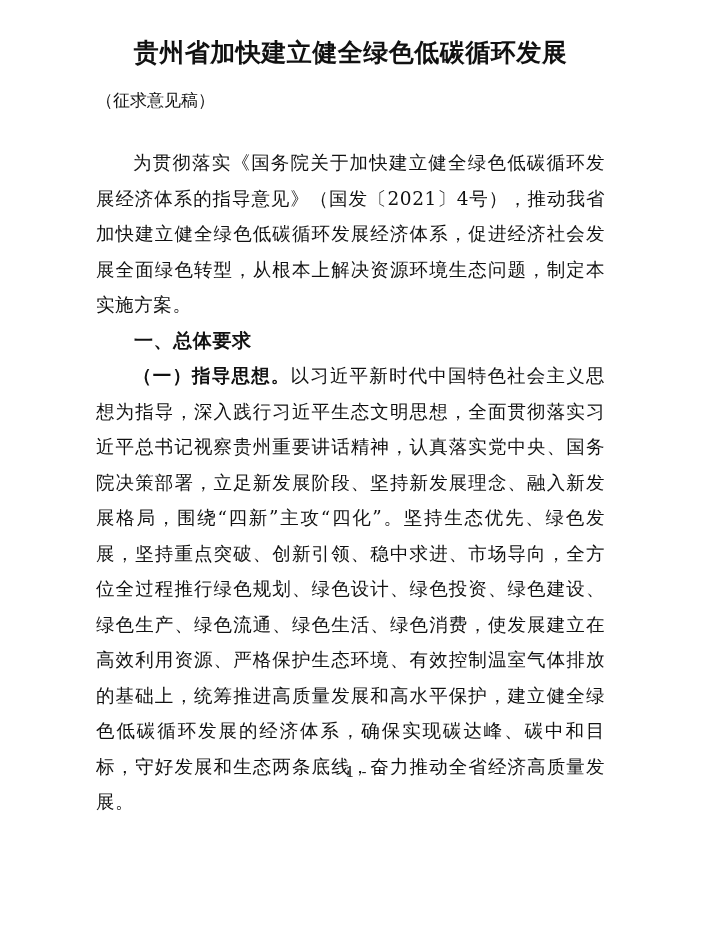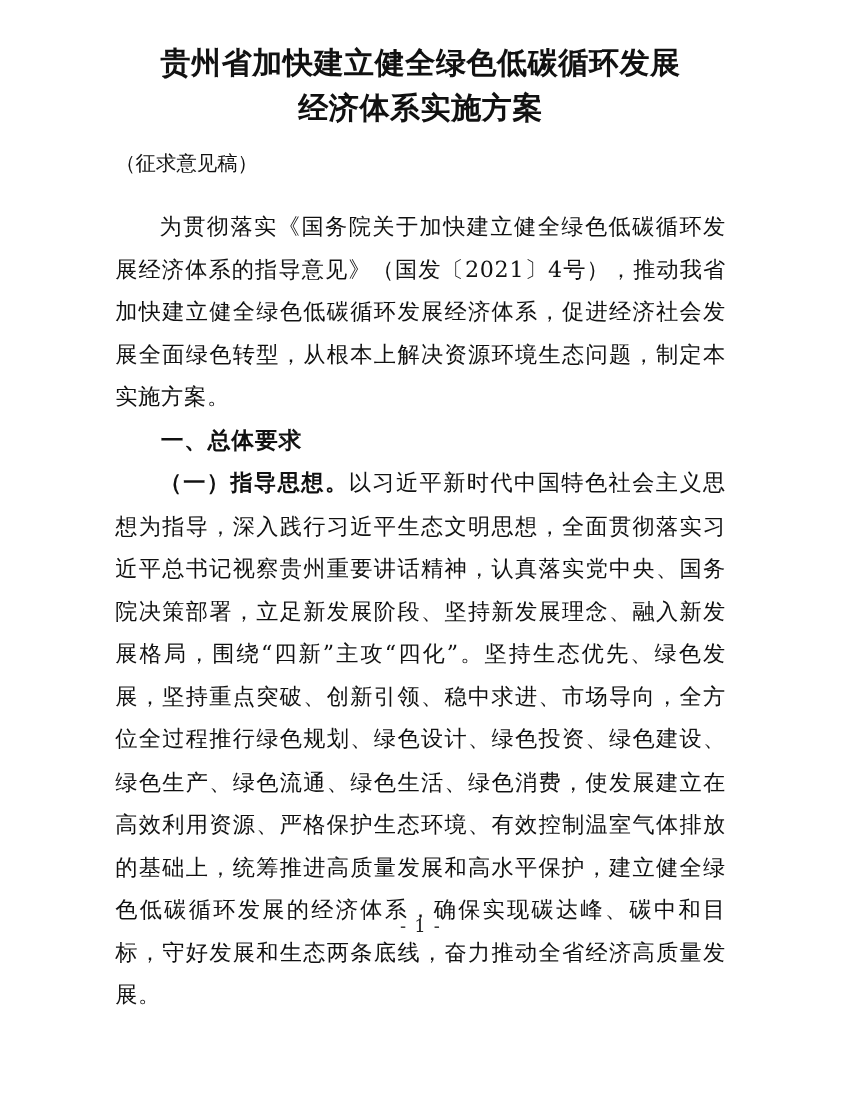--- a/index.html
+++ b/index.html
@@ -36,21 +36,21 @@
     white-space: nowrap;
   }
   .doc-subtitle {
     font-family: "DejaVu Serif", "Liberation Serif", serif;
     font-size: 17px;
     line-height: 30px;
     margin-top: 14px;
     color: #111;
   }
   .body-block {
-    margin-top: 20px;
+    margin-top: 30px;
   }
   p.para {
     margin: 0;
     font-size: 18.5px;
     line-height: 35.5px;
     text-align: justify;
     text-justify: inter-ideograph;
     letter-spacing: 0.6px;
     color: #111;
   }
@@ -61,42 +61,41 @@
     margin: 0;
     font-family: "DejaVu Sans", "Liberation Sans", sans-serif;
     font-weight: bold;
     font-size: 19px;
     line-height: 35.5px;
     text-indent: 2em;
     letter-spacing: 0.6px;
     color: #111;
   }
   .sub-head {
-    font-family: Liberation Serif, serif;
+    font-family: Liberation Sans, sans-serif;
     font-weight: bold;
   }
   .page-number {
     position: absolute;
     left: 0;
     right: 0;
     bottom: 36px;
     text-align: center;
     font-size: 15px;
     letter-spacing: 1px;
     color: #222;
   }
 </style>
 </head>
 <body>
 
 <div class="page">
 
   <h1 class="doc-title">
     <span class="line">贵州省加快建立健全绿色低碳循环发展</span>
-    <span class="line">经济体系实施方案</span>
   </h1>
 
   <div class="doc-subtitle">（征求意见稿）</div>
 
   <div class="body-block">
 
     <p class="para indent">为贯彻落实《国务院关于加快建立健全绿色低碳循环发展经济体系的指导意见》（国发〔2021〕4号），推动我省加快建立健全绿色低碳循环发展经济体系，促进经济社会发展全面绿色转型，从根本上解决资源环境生态问题，制定本实施方案。</p>
 
     <p class="section-head">一、总体要求</p>
 

